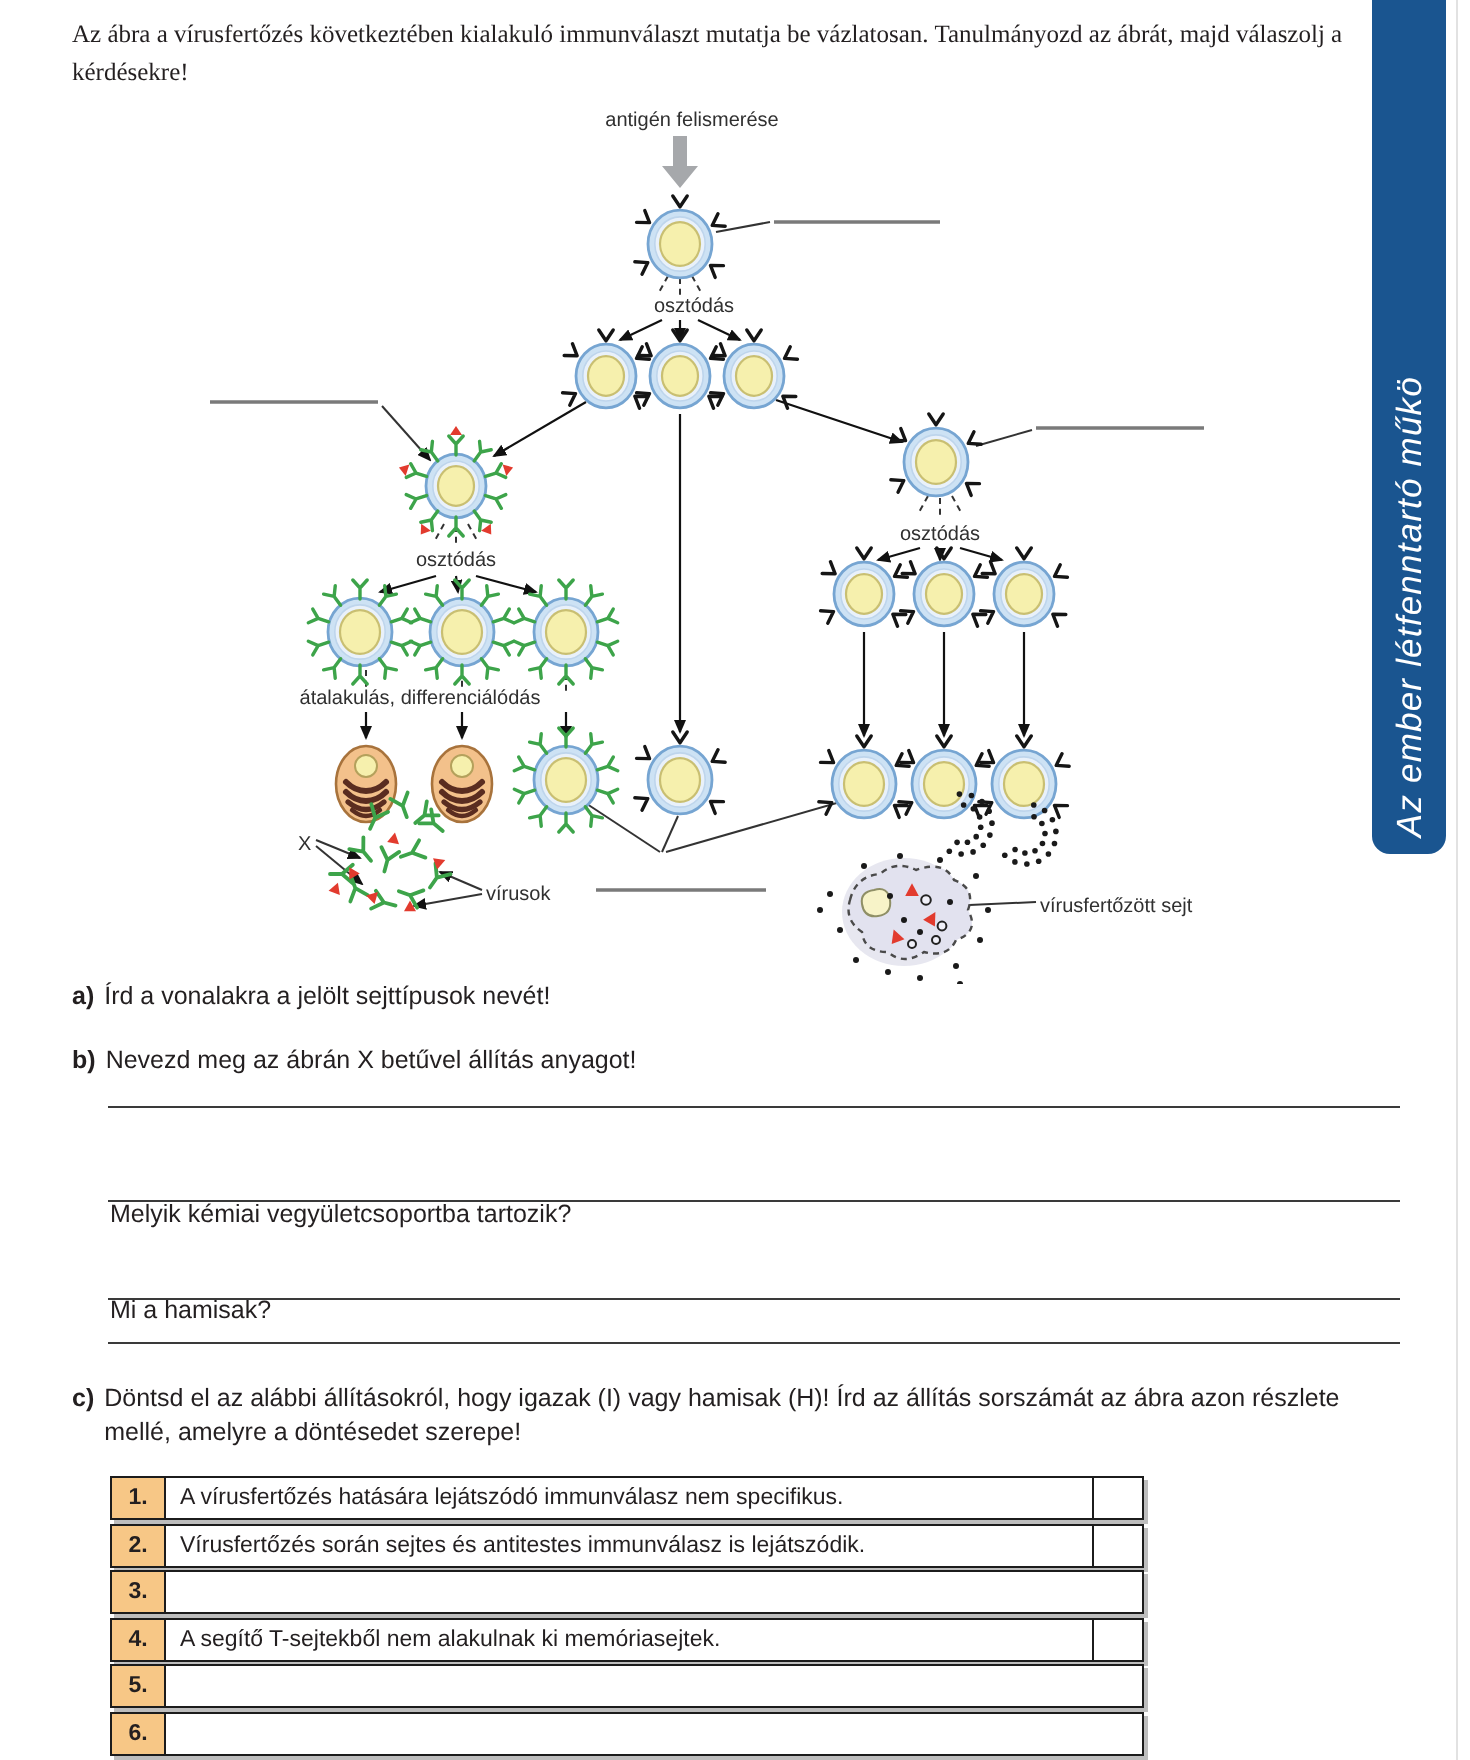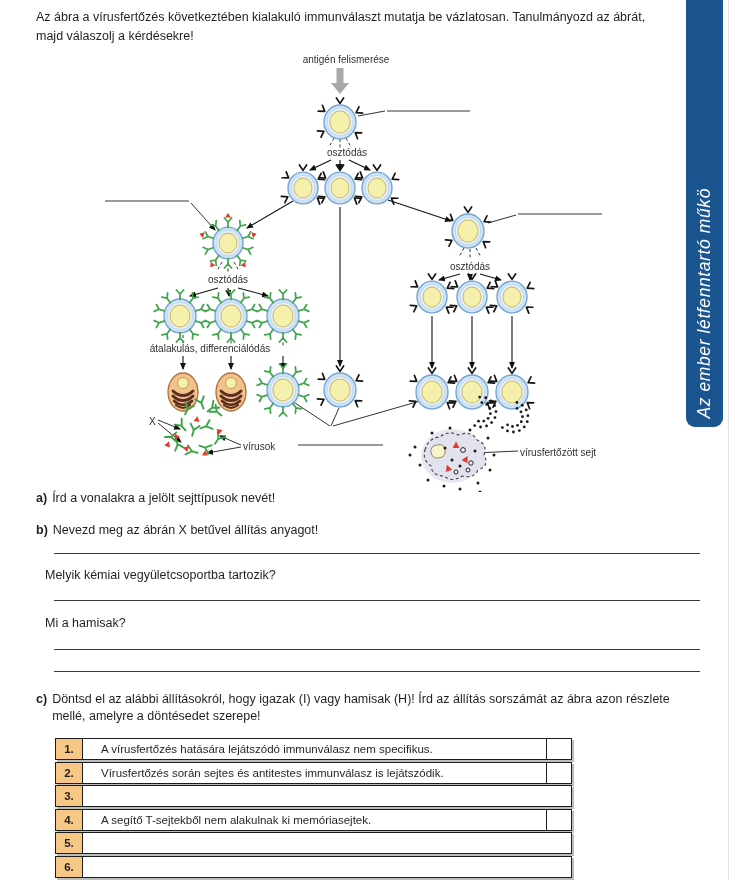--- a/index.html
+++ b/index.html
@@ -1,41 +1,41 @@
 <!DOCTYPE html>
 <html><head>
 <meta charset="utf-8">
 <style>
   html,body{margin:0;padding:0;background:#fff;}
   .page{position:relative;width:735px;height:880px;background:#fff;overflow:hidden;
         font-family:"Liberation Sans",sans-serif;color:#231f20;}
-  .intro{position:absolute;left:36px;top:8px;width:636px;font-size:12.5px;line-height:1.5;}
+  .intro{position:absolute;left:36px;top:8px;width:636px;font-size:12.5px;line-height:1.5;font-family:Liberation Serif, serif;}
   
   .banner{position:absolute;left:686px;top:0;width:37px;height:427px;background:#1a5590;
           border-radius:0 0 9px 9px;overflow:hidden;}
   .banner span{position:absolute;bottom:8px;left:50%;writing-mode:vertical-rl;
                transform:translateX(-50%) rotate(180deg);color:#fff;font-style:italic;
                font-size:17.5px;letter-spacing:.6px;white-space:nowrap;line-height:1;}
   .edge{position:absolute;left:728px;top:0;width:1px;height:880px;background:#e2e2e2;}
   
   #diagram-svg{position:absolute;left:0;top:0;width:735px;height:492px;}
   .dlabel{font-family:"Liberation Sans",sans-serif;font-size:10px;fill:#303030;}
   
   .q{position:absolute;left:36px;font-size:12.5px;display:flex;gap:5px;line-height:1.35;}
   .q .ql{font-weight:bold;flex:0 0 auto;}
-  .subq{position:absolute;left:45px;font-size:12.5px;}
+  .subq{position:absolute;left:55px;font-size:12.5px;margin-top:32px;}
   .rule{position:absolute;left:54px;width:646px;height:0;border-top:1.4px solid #3a3a3a;}
   
   .tbl{position:absolute;left:55px;top:738px;width:517px;}
   .trow{display:flex;align-items:stretch;height:22px;box-sizing:border-box;
         border:1.4px solid #1c1c1c;margin-bottom:1.6px;background:#fff;
         box-shadow:2px 2px 0 #bdbdbd;}
   .tnum{flex:0 0 26px;background:#f7c786;border-right:1.4px solid #1c1c1c;display:flex;
         align-items:center;justify-content:center;font-weight:bold;font-size:11.5px;}
-  .ttext{flex:1 1 auto;display:flex;align-items:center;padding-left:18px;font-size:11.5px;
+  .ttext{flex:1 1 auto;display:flex;align-items:center;padding-left:7px;font-size:11.5px;
          border-right:1.4px solid #1c1c1c;}
   .tans{flex:0 0 24px;}
 </style>
 </head>
 <body>
 
 <div class="page">
 
   <div class="intro">Az ábra a vírusfertőzés következtében kialakuló immunválaszt mutatja be vázlatosan. Tanulmányozd az ábrát, majd válaszolj a kérdésekre!</div>
 

